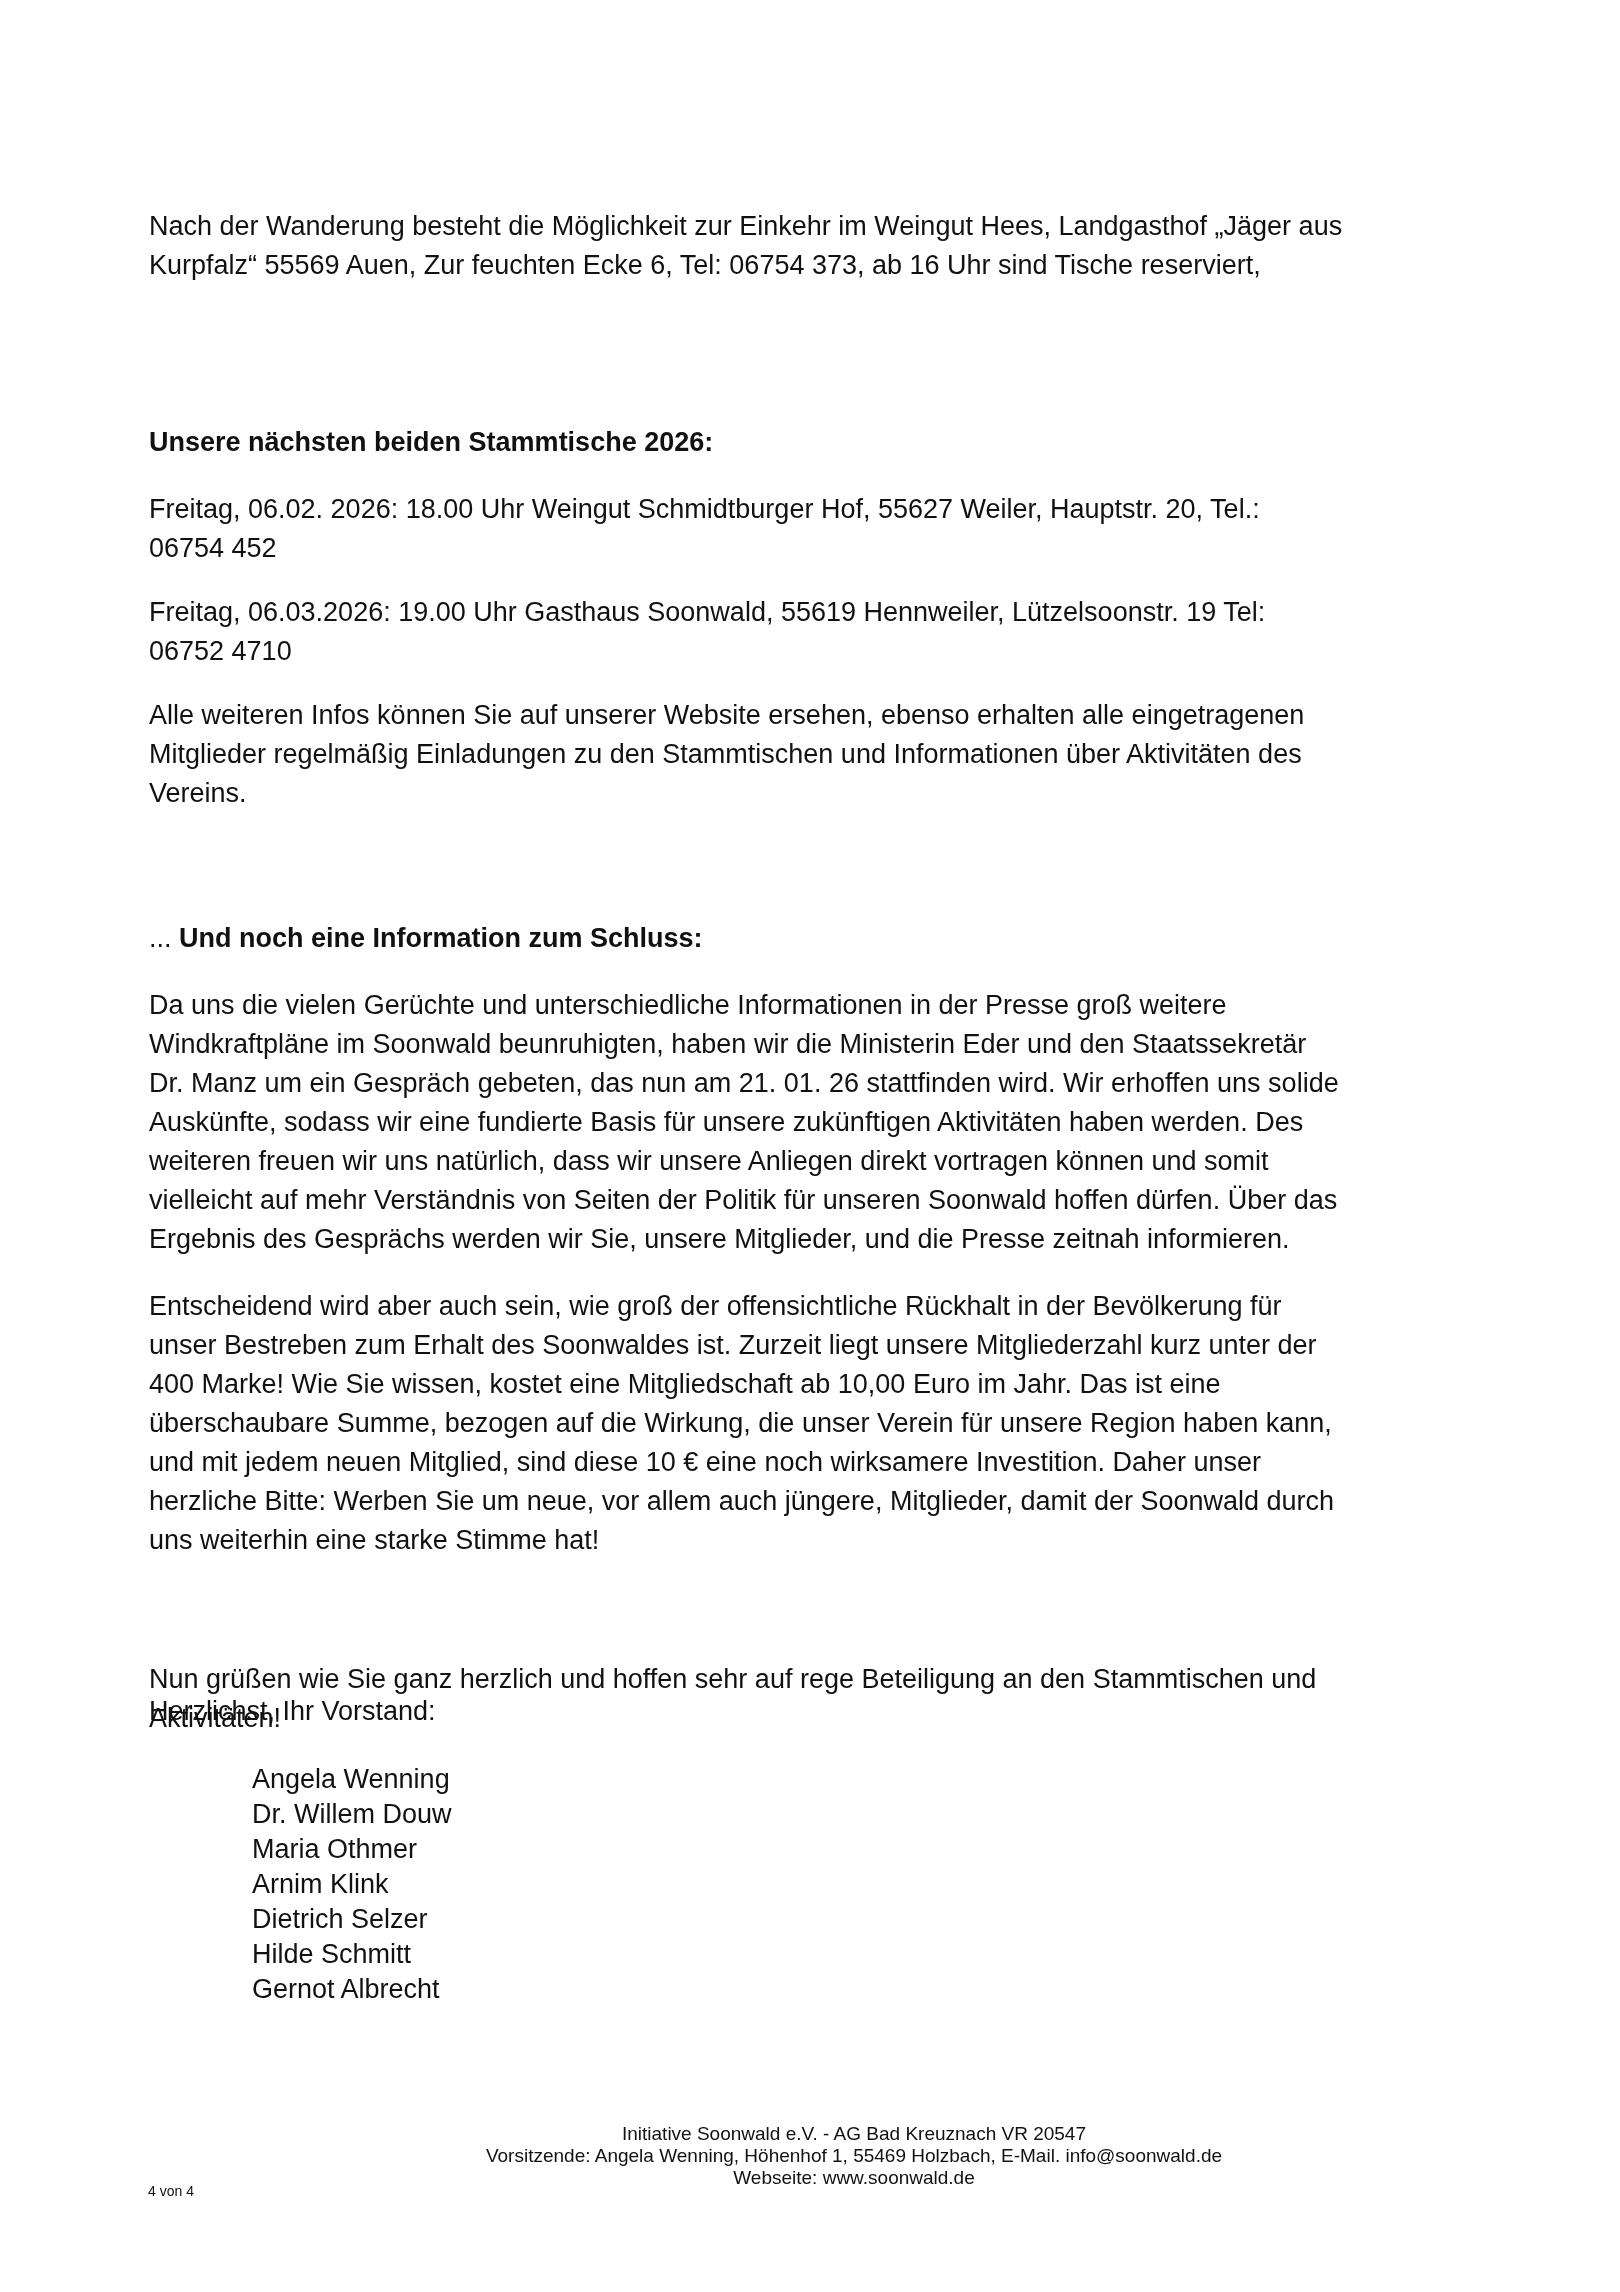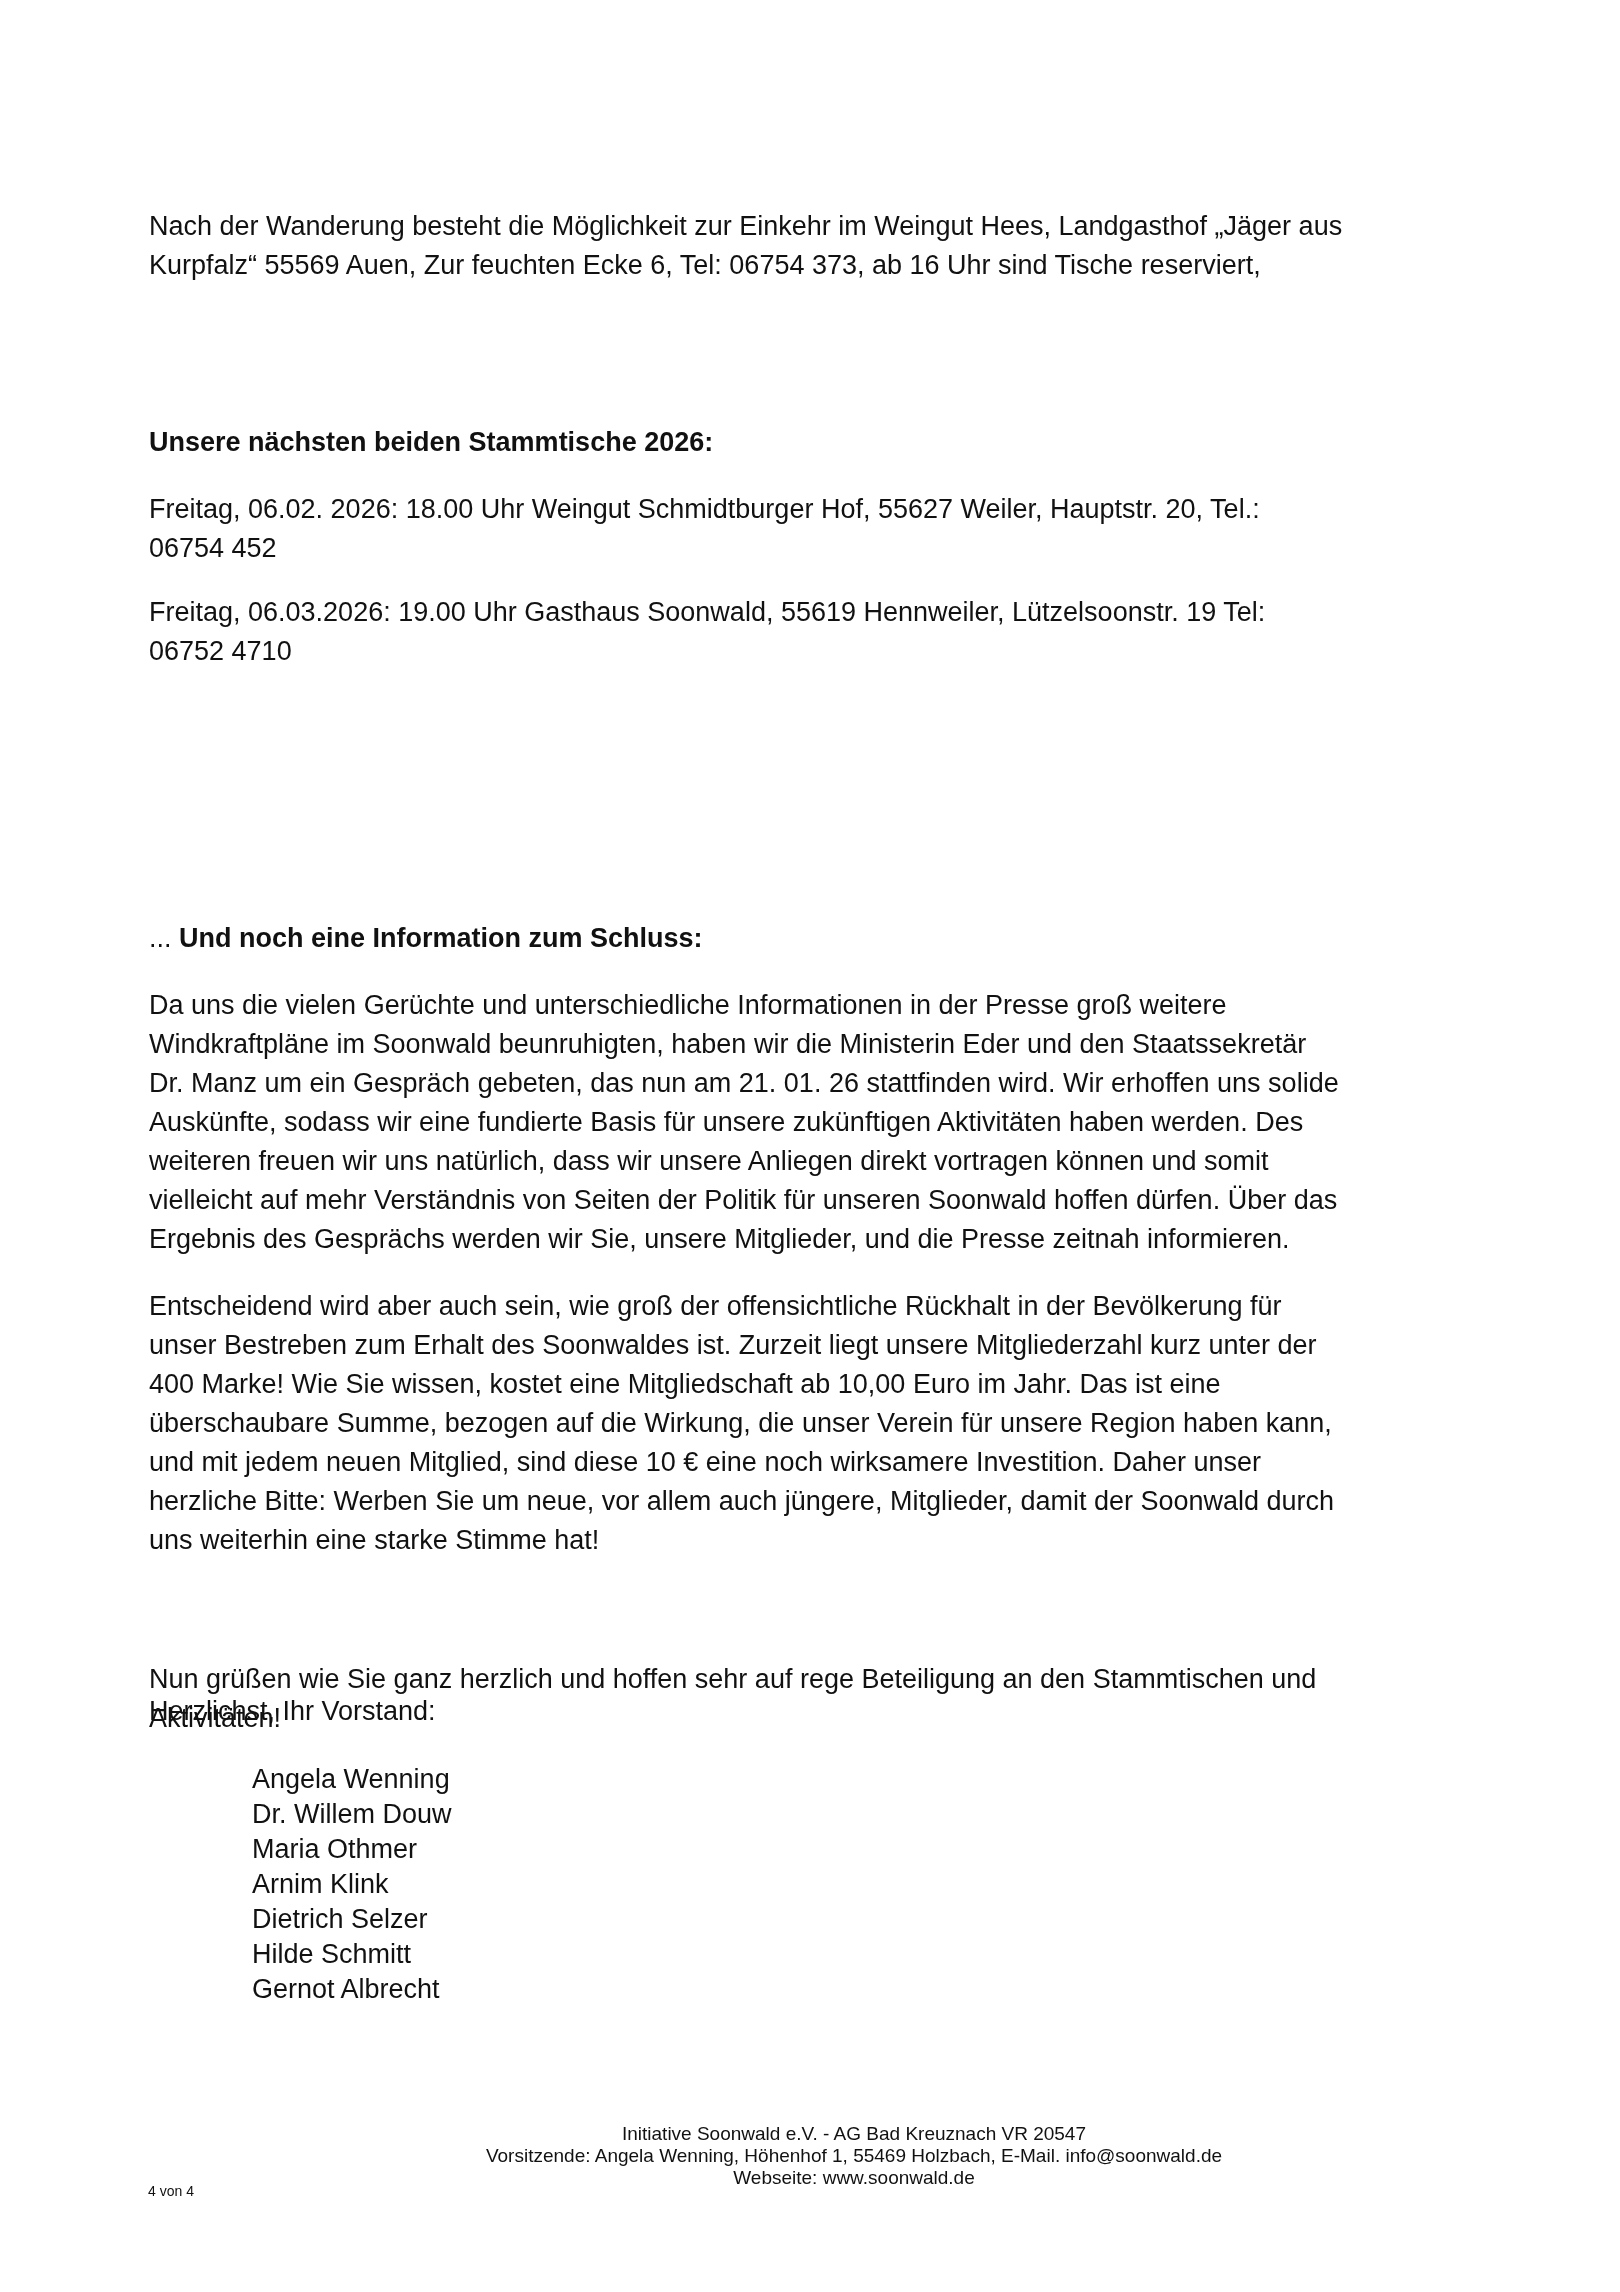--- a/index.html
+++ b/index.html
@@ -47,20 +47,25 @@
   <div class="body-text" style="top:478px;">
     <span class="line">Freitag, 06.02. 2026: 18.00 Uhr Weingut Schmidtburger Hof, 55627 Weiler, Hauptstr. 20, Tel.:</span>
     <span class="line">06754 452</span>
   </div>
 
   <div class="body-text" style="top:581px;">
     <span class="line">Freitag, 06.03.2026: 19.00 Uhr Gasthaus Soonwald, 55619 Hennweiler, Lützelsoonstr. 19 Tel:</span>
     <span class="line">06752 4710</span>
   </div>
 
+  <div class="body-text" style="top:684px;">
+    <span class="line">Alle weiteren Infos können Sie auf unserer Website ersehen, ebenso erhalten alle eingetragenen</span>
+    <span class="line">Mitglieder regelmäßig Einladungen zu den Stammtischen und Informationen über Aktivitäten des</span>
+    <span class="line">Vereins.</span>
+  </div>
 
   <div class="body-text heading" style="top:907px;">
     <span class="line"><span class="plain">... </span><span>Und noch eine Information zum Schluss:</span></span>
   </div>
 
   <div class="body-text" style="top:974px;">
     <span class="line">Da uns die vielen Gerüchte und unterschiedliche Informationen in der Presse groß weitere</span>
     <span class="line">Windkraftpläne im Soonwald beunruhigten, haben wir die Ministerin Eder und den Staatssekretär</span>
     <span class="line">Dr. Manz um ein Gespräch gebeten, das nun am 21. 01. 26 stattfinden wird. Wir erhoffen uns solide</span>
     <span class="line">Auskünfte, sodass wir eine fundierte Basis für unsere zukünftigen Aktivitäten haben werden. Des</span>

